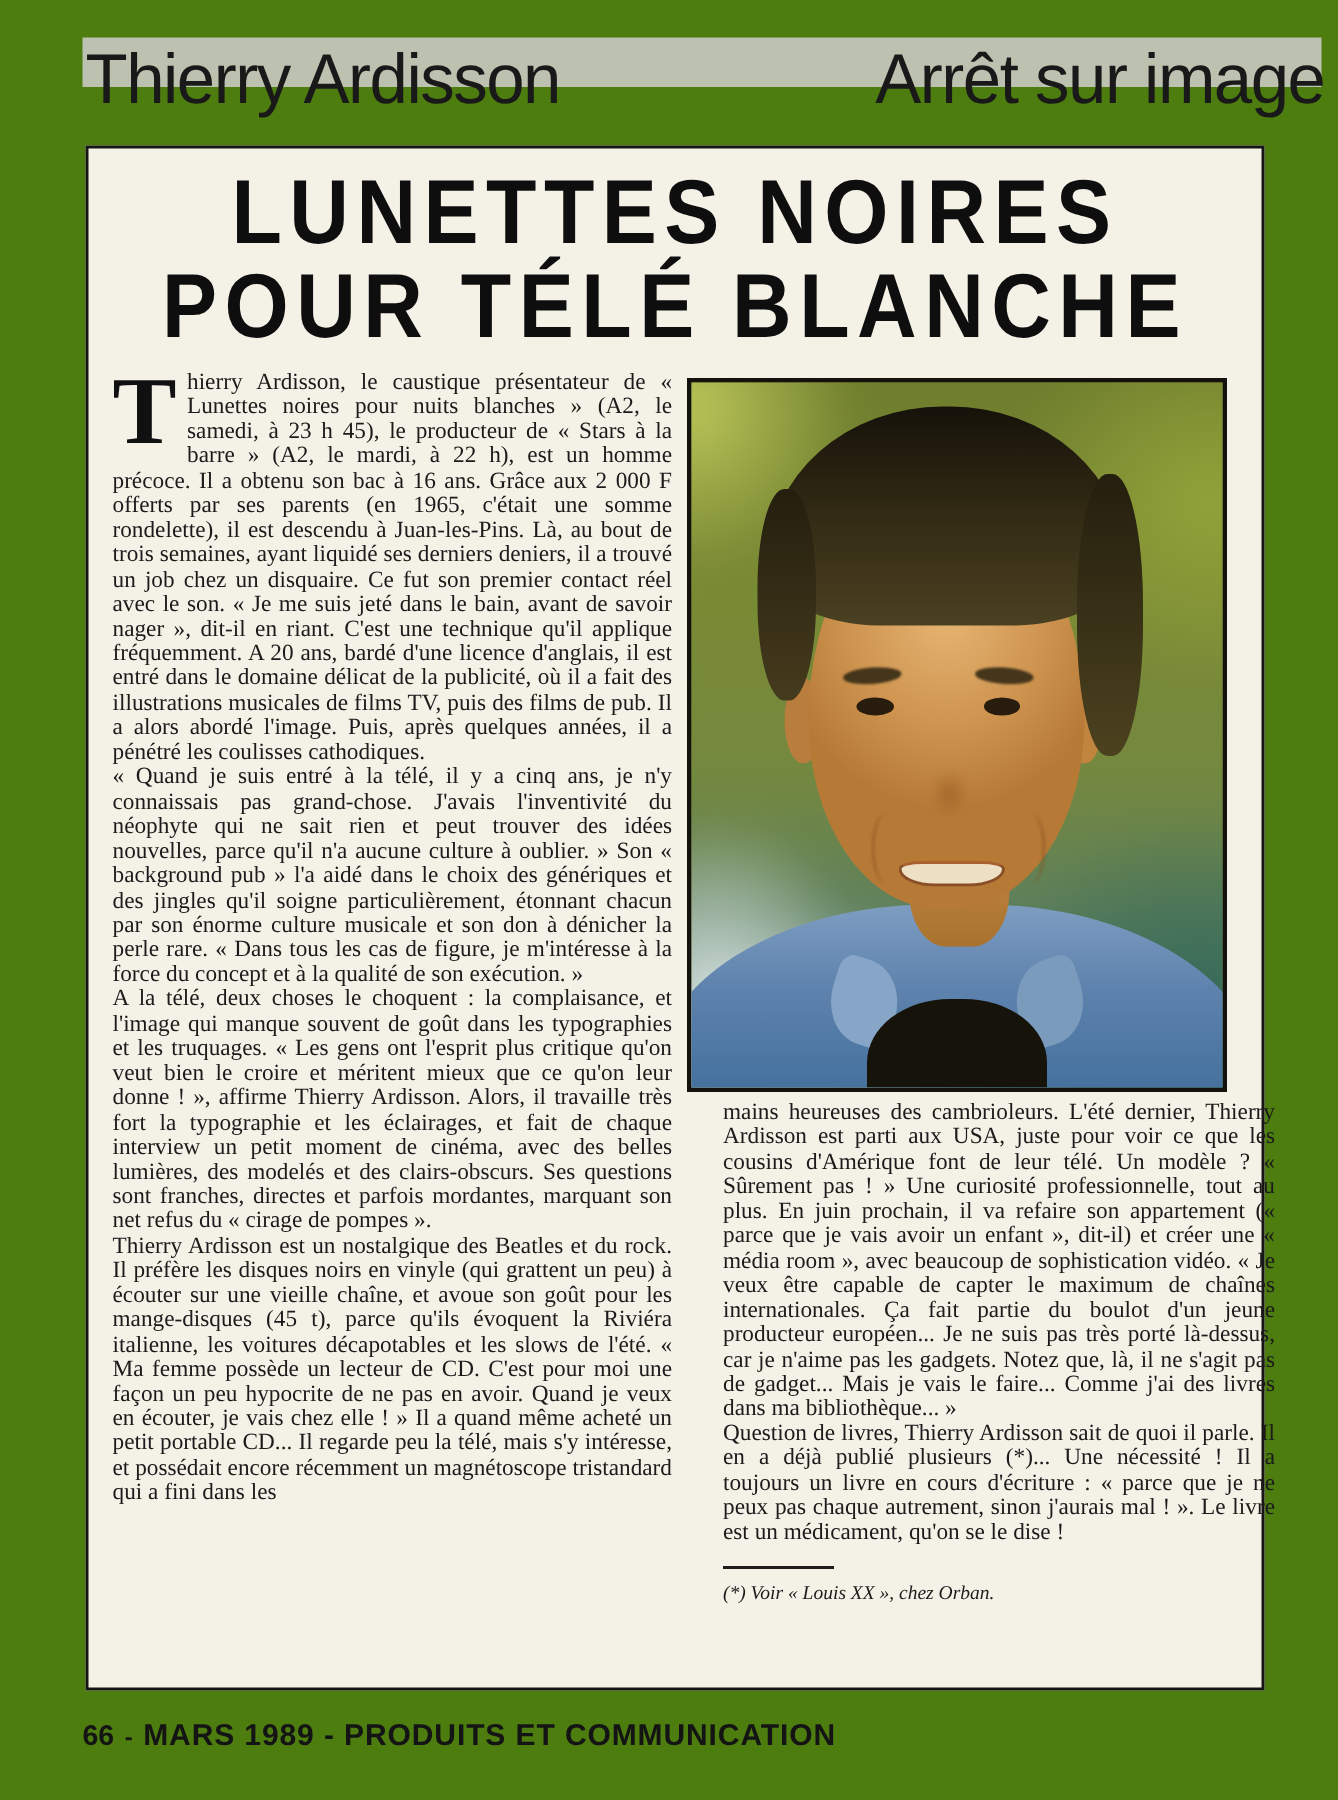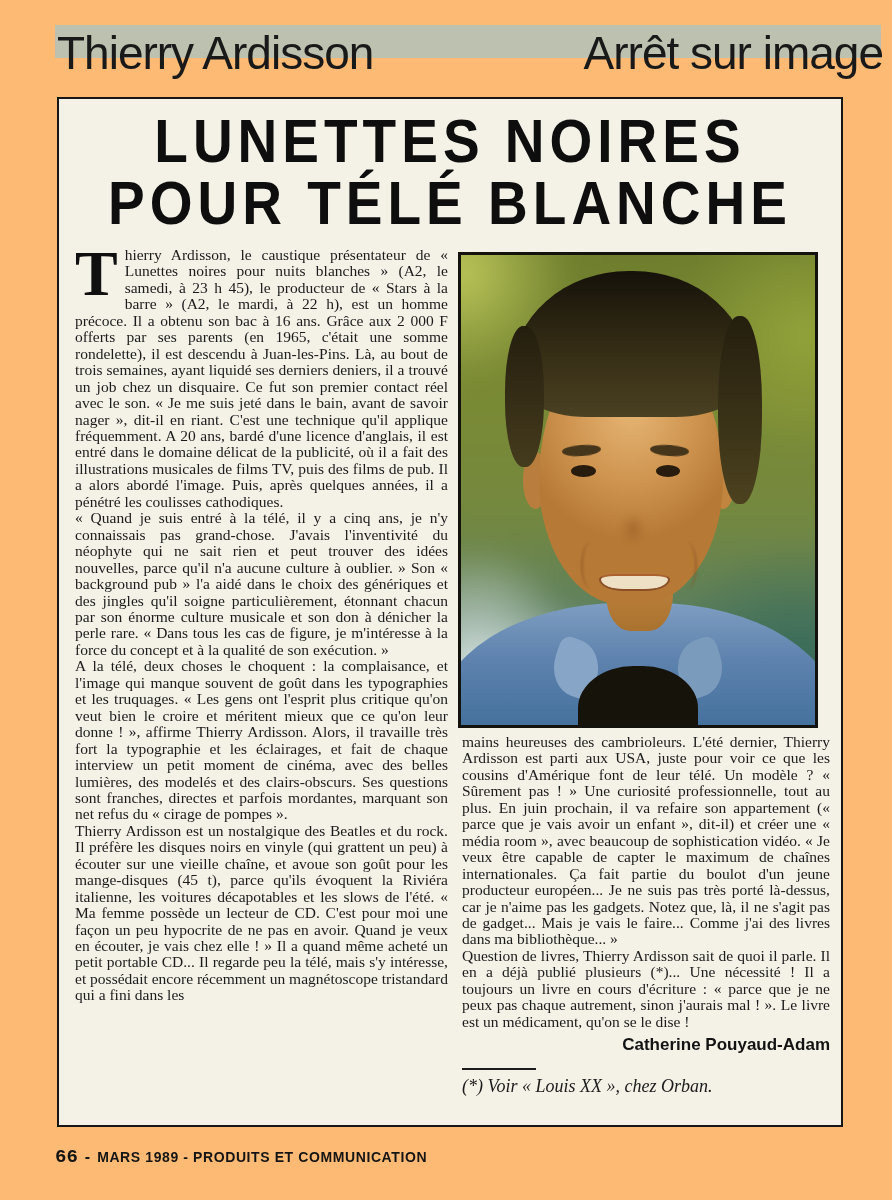--- a/index.html
+++ b/index.html
@@ -1,16 +1,16 @@
 <!DOCTYPE html>
 <html lang="fr"><head>
 <meta charset="utf-8">
 <style>
   html,body{margin:0;padding:0;background:#e8e5da;}
-  .page{position:relative;width:892px;height:1200px;background:#fdba74;overflow:hidden;
+  .page{position:relative;width:892px;height:1200px;background:#4d7c0f;overflow:hidden;
         font-family:"Liberation Serif",serif;color:#1b1b1b;}
 
   
   .band{position:absolute;left:55px;top:25px;width:826px;height:33px;background:#bdc1af;}
   .hdr{position:absolute;top:29px;font-family:"Liberation Sans",sans-serif;
        font-size:46px;line-height:46px;font-weight:500;letter-spacing:-1px;color:#191919;
        transform:scaleY(1.02);transform-origin:top left;white-space:nowrap;}
   .hdr-left{left:57px;}
   .hdr-right{right:9px;transform-origin:top right;margin-left:48px;}
 
@@ -19,35 +19,35 @@
                border:2px solid #161616;background:#f4f1e7;box-sizing:border-box;}
   .headline{position:absolute;left:57px;top:110px;width:786px;text-align:center;
             font-family:"Liberation Sans",sans-serif;font-weight:700;color:#0e0e0e;
             font-size:55px;line-height:57px;letter-spacing:5px;
             transform:scaleY(1.1);transform-origin:top center;white-space:nowrap;}
 
   
   .col{position:absolute;font-size:15.5px;line-height:16.45px;text-align:justify;}
   .col p{margin:0;}
   .col-left{left:75px;top:247px;width:373px;}
-  .col-right{left:462px;top:734px;width:368px;}
+  .col-right{left:482px;top:734px;width:368px;}
   .it{}
   .dropcap{float:left;font-family:"Liberation Serif",serif;font-weight:700;
            font-size:64px;line-height:49px;padding:2px 7px 0 0;color:#101010;}
   .signature{font-family:"Liberation Sans",sans-serif;font-weight:700;font-size:17px;
              text-align:right;margin-top:7px;color:#131313;}
   .foot-rule{width:74px;border-top:2px solid #1d1d1d;margin-top:14px;}
-  .footnote{font-style:italic;font-size:18px;margin-top:8px;text-align:left;}
+  .footnote{font-style:italic;font-size:13px;margin-top:8px;text-align:left;}
 
   
   .footer{position:absolute;left:55px;top:1146px;display:flex;align-items:baseline;gap:7px;
           font-family:"Liberation Sans",sans-serif;font-weight:700;color:#141414;}
-  .footer .pg{font-size:19px;font-family:Liberation Mono, monospace;}
+  .footer .pg{font-size:19px;}
   .footer .sep{font-size:16px;}
-  .footer .issue{font-size:14px;letter-spacing:.6px;}
+  .footer .issue{font-size:20px;letter-spacing:.6px;}
 
   
   .photo{position:absolute;left:458px;top:252px;width:360px;height:476px;
          border:3px solid #14120c;box-sizing:border-box;overflow:hidden;background:#75843a;}
   .photo *{position:absolute;}
   .ph-bg{inset:-25px;filter:blur(12px);
     background:
       radial-gradient(150px 190px at 10% 86%, rgba(232,240,242,.95), rgba(232,240,242,0) 70%),
       radial-gradient(170px 200px at 32% 99%, rgba(196,218,224,.85), rgba(196,218,224,0) 72%),
       radial-gradient(210px 230px at 90% 93%, rgba(40,98,82,.95), rgba(40,98,82,0) 75%),
@@ -135,21 +135,20 @@
     <div class="ph-eye-r"></div>
     <div class="ph-nose"></div>
     <div class="ph-smile-l"></div>
     <div class="ph-smile-r"></div>
     <div class="ph-teeth"></div>
   </div>
 
   <div class="col col-right">
     <p><span>mains heureuses des cambrioleurs. L'été dernier, Thierry Ardisson est parti aux USA, juste pour voir ce que les cousins d'Amérique font de leur télé. Un modèle ? </span><span class="it">« Sûrement pas ! »</span><span> Une curiosité professionnelle, tout au plus. En juin prochain, il va refaire son appartement (</span><span class="it">« parce que je vais avoir un enfant »,</span><span> dit-il) et créer une « média room », avec beaucoup de sophistication vidéo. </span><span class="it">« Je veux être capable de capter le maximum de chaînes internationales. Ça fait partie du boulot d'un jeune producteur européen... Je ne suis pas très porté là-dessus, car je n'aime pas les gadgets. Notez que, là, il ne s'agit pas de gadget... Mais je vais le faire... Comme j'ai des livres dans ma bibliothèque... »</span></p>
     <p><span>Question de livres, Thierry Ardisson sait de quoi il parle. Il en a déjà publié plusieurs (*)... Une nécessité ! Il a toujours un livre en cours d'écriture : </span><span class="it">« parce que je ne peux pas chaque autrement, sinon j'aurais mal ! ».</span><span> Le livre est un médicament, qu'on se le dise !</span></p>
-    <div class="signature">Catherine Pouyaud-Adam</div>
     <div class="foot-rule"></div>
     <div class="footnote"><span class="it">(*)  Voir « Louis XX », chez Orban.</span></div>
   </div>
 
   <div class="footer">
     <span class="pg">66</span>
     <span class="sep">-</span>
     <span class="issue">MARS 1989 - PRODUITS ET COMMUNICATION</span>
   </div>
 

